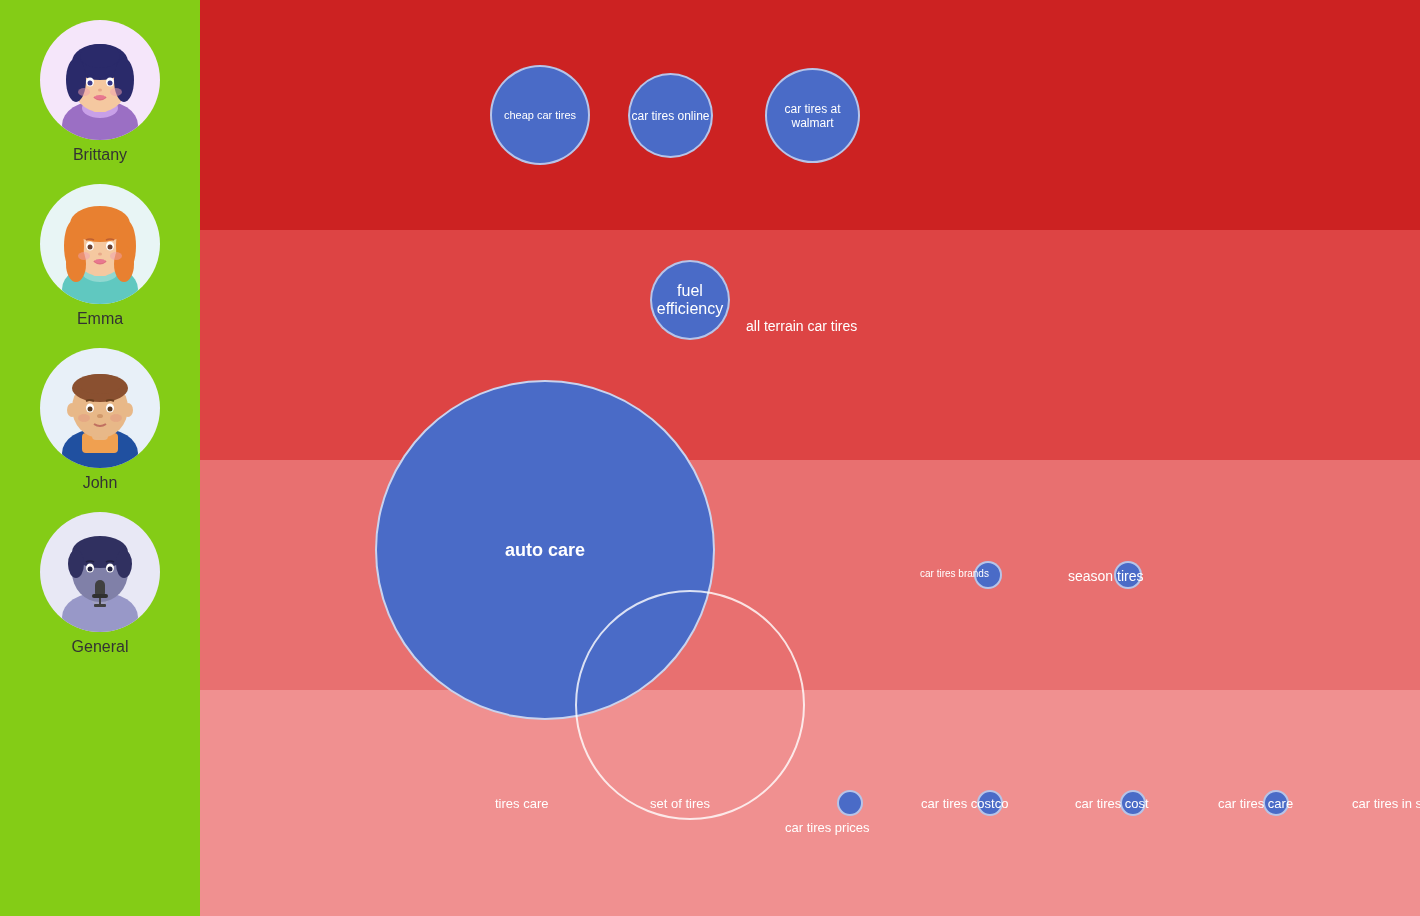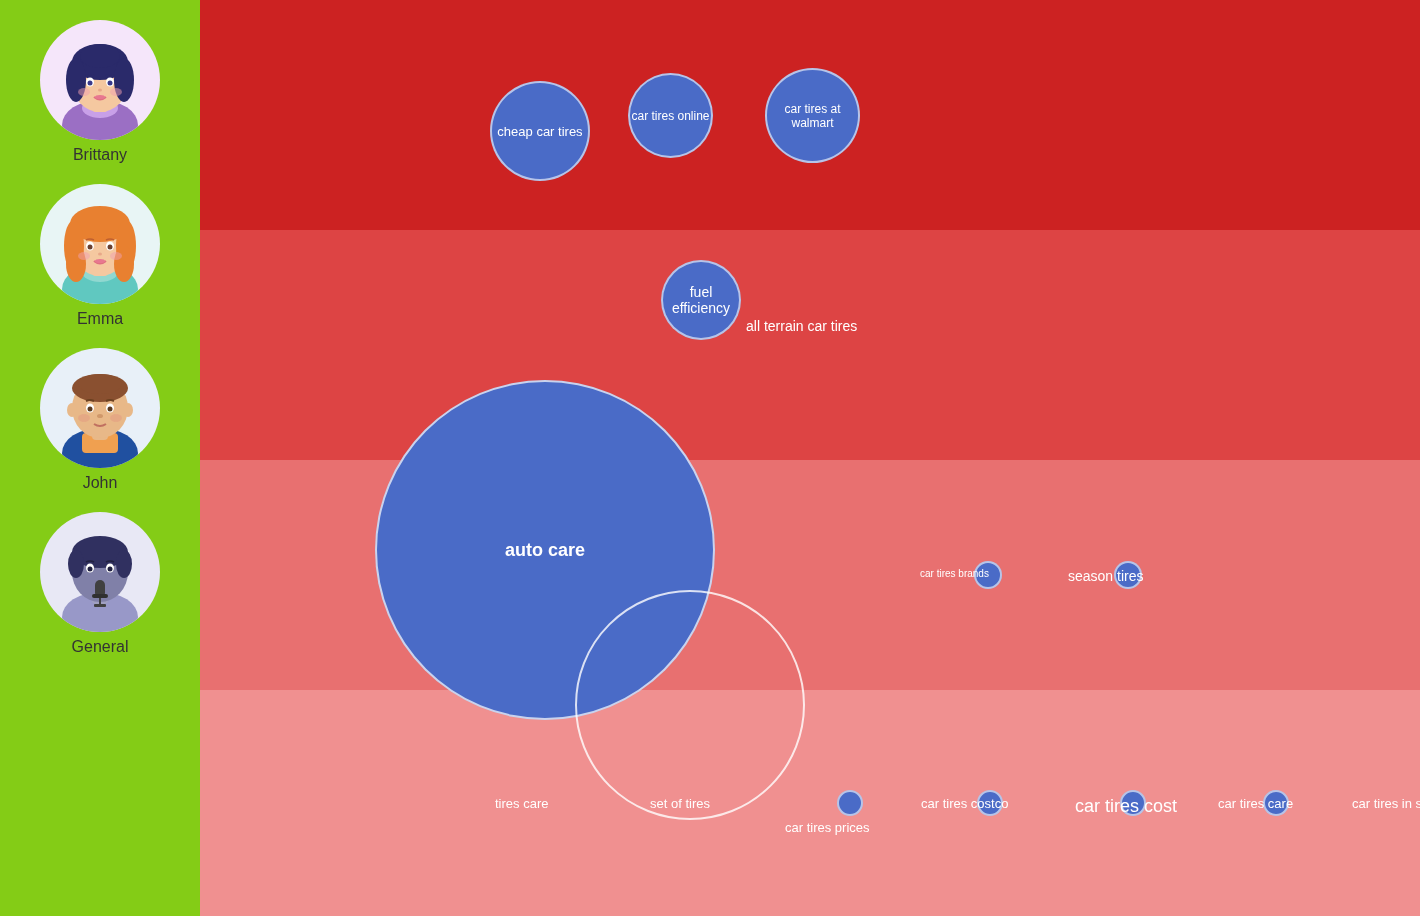--- a/index.html
+++ b/index.html
@@ -236,36 +236,36 @@
       </svg>
     </div>
     <span class="persona-name">General</span>
   </div>
 </div>
 
 <div class="main">
 
   <div class="row-band row-band-1" style="position:relative;">
 
-    <div class="bubble bubble-blue" style="width:100px;height:100px;left:290px;top:81px;font-size:13px;text-align:right;">
+    <div class="bubble bubble-blue" style="width:100px;height:100px;left:290px;top:65px;font-size:11px;text-align:right;">
       <span>cheap car tires</span>
     </div>
 
     <div class="bubble bubble-blue" style="width:85px;height:85px;left:428px;top:73px;font-size:12px;">
       <span>car tires online</span>
     </div>
 
     <div class="bubble bubble-blue" style="width:95px;height:95px;left:565px;top:68px;font-size:12px;">
       <span>car tires at walmart</span>
     </div>
   </div>
 
   <div class="row-band row-band-2" style="position:relative;">
 
-    <div class="bubble bubble-blue" style="width:80px;height:80px;left:450px;top:30px;font-size:14px;margin-left:11px;">
+    <div class="bubble bubble-blue" style="width:80px;height:80px;left:450px;top:30px;font-size:16px;">
       <span>fuel efficiency</span>
     </div>
 
     <span class="label-text" style="left:546px;top:88px;font-size:14px;">all terrain car tires</span>
   </div>
 
   <div class="row-band row-band-3" style="position:relative;">
 
     <div class="bubble bubble-blue" style="width:28px;height:28px;left:774px;top:101px;font-size:10px;"></div>
 
@@ -277,21 +277,21 @@
 
   <div class="row-band row-band-4" style="position:relative;">
 
     <div class="bubble bubble-blue" style="width:26px;height:26px;left:637px;top:100px;font-size:10px;"></div>
     <div class="bubble bubble-blue" style="width:26px;height:26px;left:777px;top:100px;font-size:10px;"></div>
     <div class="bubble bubble-blue" style="width:26px;height:26px;left:920px;top:100px;font-size:10px;"></div>
     <div class="bubble bubble-blue" style="width:26px;height:26px;left:1063px;top:100px;font-size:10px;"></div>
 
     <span class="label-text" style="left:585px;top:106px;font-size:13px;margin-top:24px;">car tires prices</span>
     <span class="label-text" style="left:700px;top:106px;font-size:13px;margin-left:21px;">car tires costco</span>
-    <span class="label-text" style="left:875px;top:106px;font-size:18px;">car tires cost</span>
+    <span class="label-text" style="left:875px;top:106px;font-size:13px;">car tires cost</span>
     <span class="label-text" style="left:1018px;top:106px;font-size:13px;">car tires care</span>
     <span class="label-text" style="left:1152px;top:106px;font-size:13px;">car tires in spanish</span>
 
     <span class="label-text" style="left:295px;top:106px;font-size:13px;">tires care</span>
     <span class="label-text" style="left:450px;top:106px;font-size:13px;">set of tires</span>
   </div>
 
   <div style="position:absolute;top:0;left:0;width:100%;height:100%;pointer-events:none;">
 
     <div class="bubble bubble-blue" style="pointer-events:all;width:340px;height:340px;left:175px;top:380px;font-size:18px;font-weight:600;border:2px solid rgba(255,255,255,0.7);text-align:right;">

